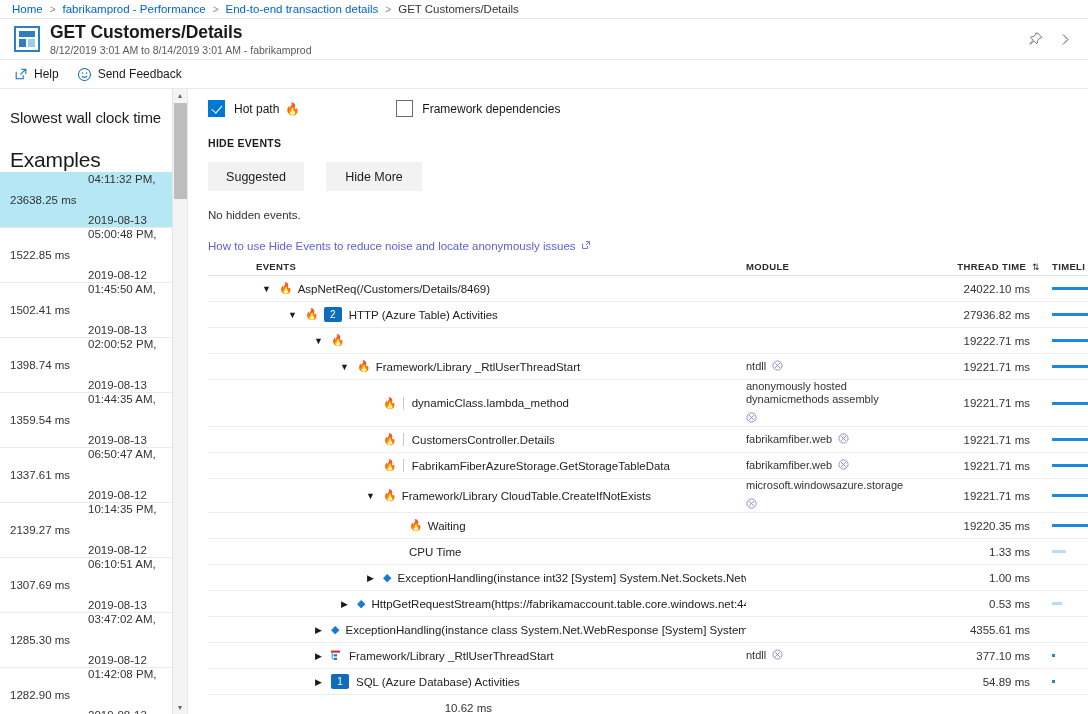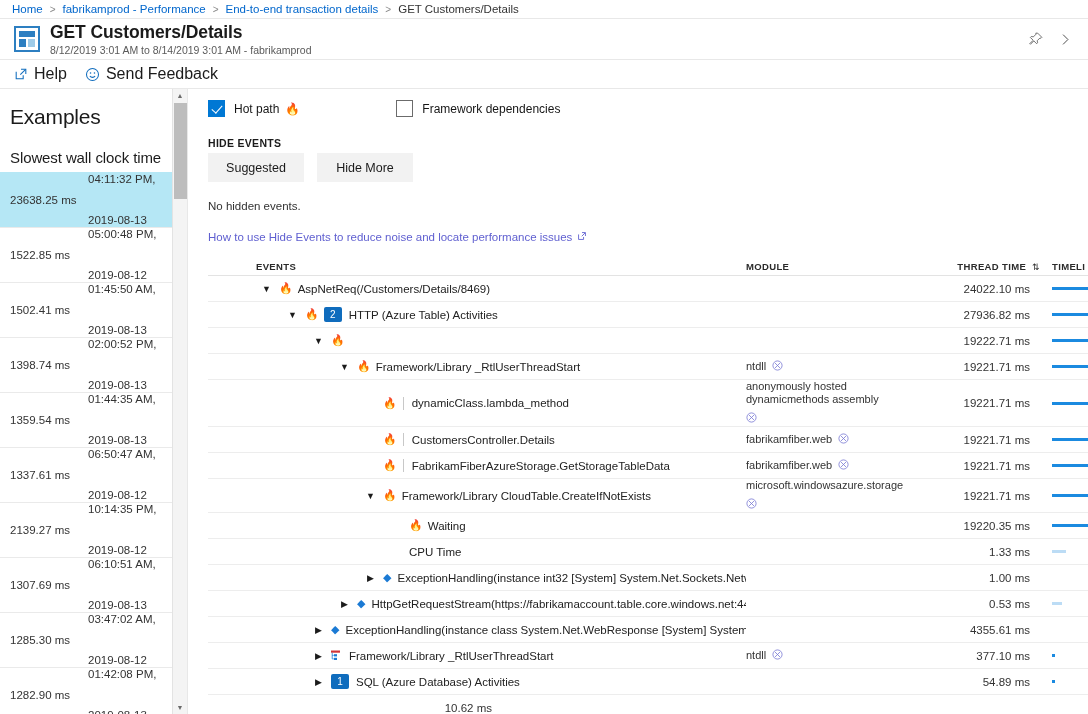--- a/index.html
+++ b/index.html
@@ -68,21 +68,21 @@
   .tb-icon { width: 18px; height: 18px; display: flex; align-items: center; justify-content: center; cursor: pointer; }
 
   
   #commandbar {
     height: 29px;
     display: flex;
     align-items: center;
     padding-left: 14px;
     gap: 18px;
     border-bottom: 1px solid #e8e8e8;
-    font-size: 16px;
+    font-size: 12px;
   }
   .cmd { display: flex; align-items: center; gap: 6px; cursor: pointer; color: #1b1b1b; }
   .cmd svg { display: block; }
 
   
   #body { display: flex; height: calc(714px - 19px - 41px - 29px); }
 
   
   #left-panel {
     width: 188px;
@@ -149,21 +149,21 @@
     width: 5px; height: 9px; border: solid #fff;
     border-width: 0 1.8px 1.8px 0; transform: rotate(42deg);
   }
   .flame { font-size: 12px; margin-left: 6px; }
   #fw-dep { margin-left: 96px; }
 
   #hide-events-label {
     font-size: 10.5px; font-weight: bold; letter-spacing: 0.3px;
     color: #1b1b1b; margin-top: 20px;
   }
-  #hide-buttons { display: flex; gap: 13px; margin-top: 4px; }
+  #hide-buttons { display: flex; gap: 22px; margin-top: 13px; }
   .gbtn {
     background: #f2f2f2; border: none; cursor: pointer;
     height: 29px; min-width: 96px; padding: 0 16px;
     font-size: 12.5px; font-family: inherit; color: #1b1b1b;
   }
   #no-hidden { font-size: 11.5px; color: #333; margin-top: 18px; }
   #hide-link {
     font-size: 11.5px; color: #5f5fd0; margin-top: 19px;
     display: inline-flex; align-items: center; gap: 5px; cursor: pointer;
   }
@@ -264,22 +264,22 @@
           <path d="M5.2 9.6a3.4 3.4 0 0 0 5.6 0" fill="none" stroke="#0f6cbd" stroke-width="1.1"></path>
         </svg>
     </span>
     <span>Send Feedback</span>
   </div>
 </div>
 
 <div id="body">
 
   <div id="left-panel">
+    <div id="slowest-title">Slowest wall clock time</div>
     <div id="examples-title">Examples</div>
-    <div id="slowest-title">Slowest wall clock time</div>
     <div id="examples-list">
         <div class="ex-row selected">
           <div class="ex-dur">23638.25 ms</div>
           <div class="ex-when">
             <span>04:11:32 PM,</span>
             <span>2019-08-13</span>
           </div>
         </div>
         <div class="ex-row">
           <div class="ex-dur">1522.85 ms</div>
@@ -369,21 +369,21 @@
     <div id="hide-events-label">HIDE EVENTS</div>
 
     <div id="hide-buttons">
       <button class="gbtn">Suggested</button>
       <button class="gbtn">Hide More</button>
     </div>
 
     <div id="no-hidden">No hidden events.</div>
 
     <div id="hide-link">
-      <span>How to use Hide Events to reduce noise and locate performance issues</span>
+      <span>How to use Hide Events to reduce noise and locate anonymously issues</span>
       <span>
         <svg width="10" height="10" viewBox="0 0 16 16">
             <path d="M2.5 5.5v8h8v-4" fill="none" stroke="#5f5fd0" stroke-width="1.4"></path>
             <path d="M8 2.5h5.5V8" fill="none" stroke="#5f5fd0" stroke-width="1.4"></path>
             <path d="M13 3L7.6 8.4" stroke="#5f5fd0" stroke-width="1.4"></path>
           </svg>
       </span>
     </div>
 
     <div id="events-table">

